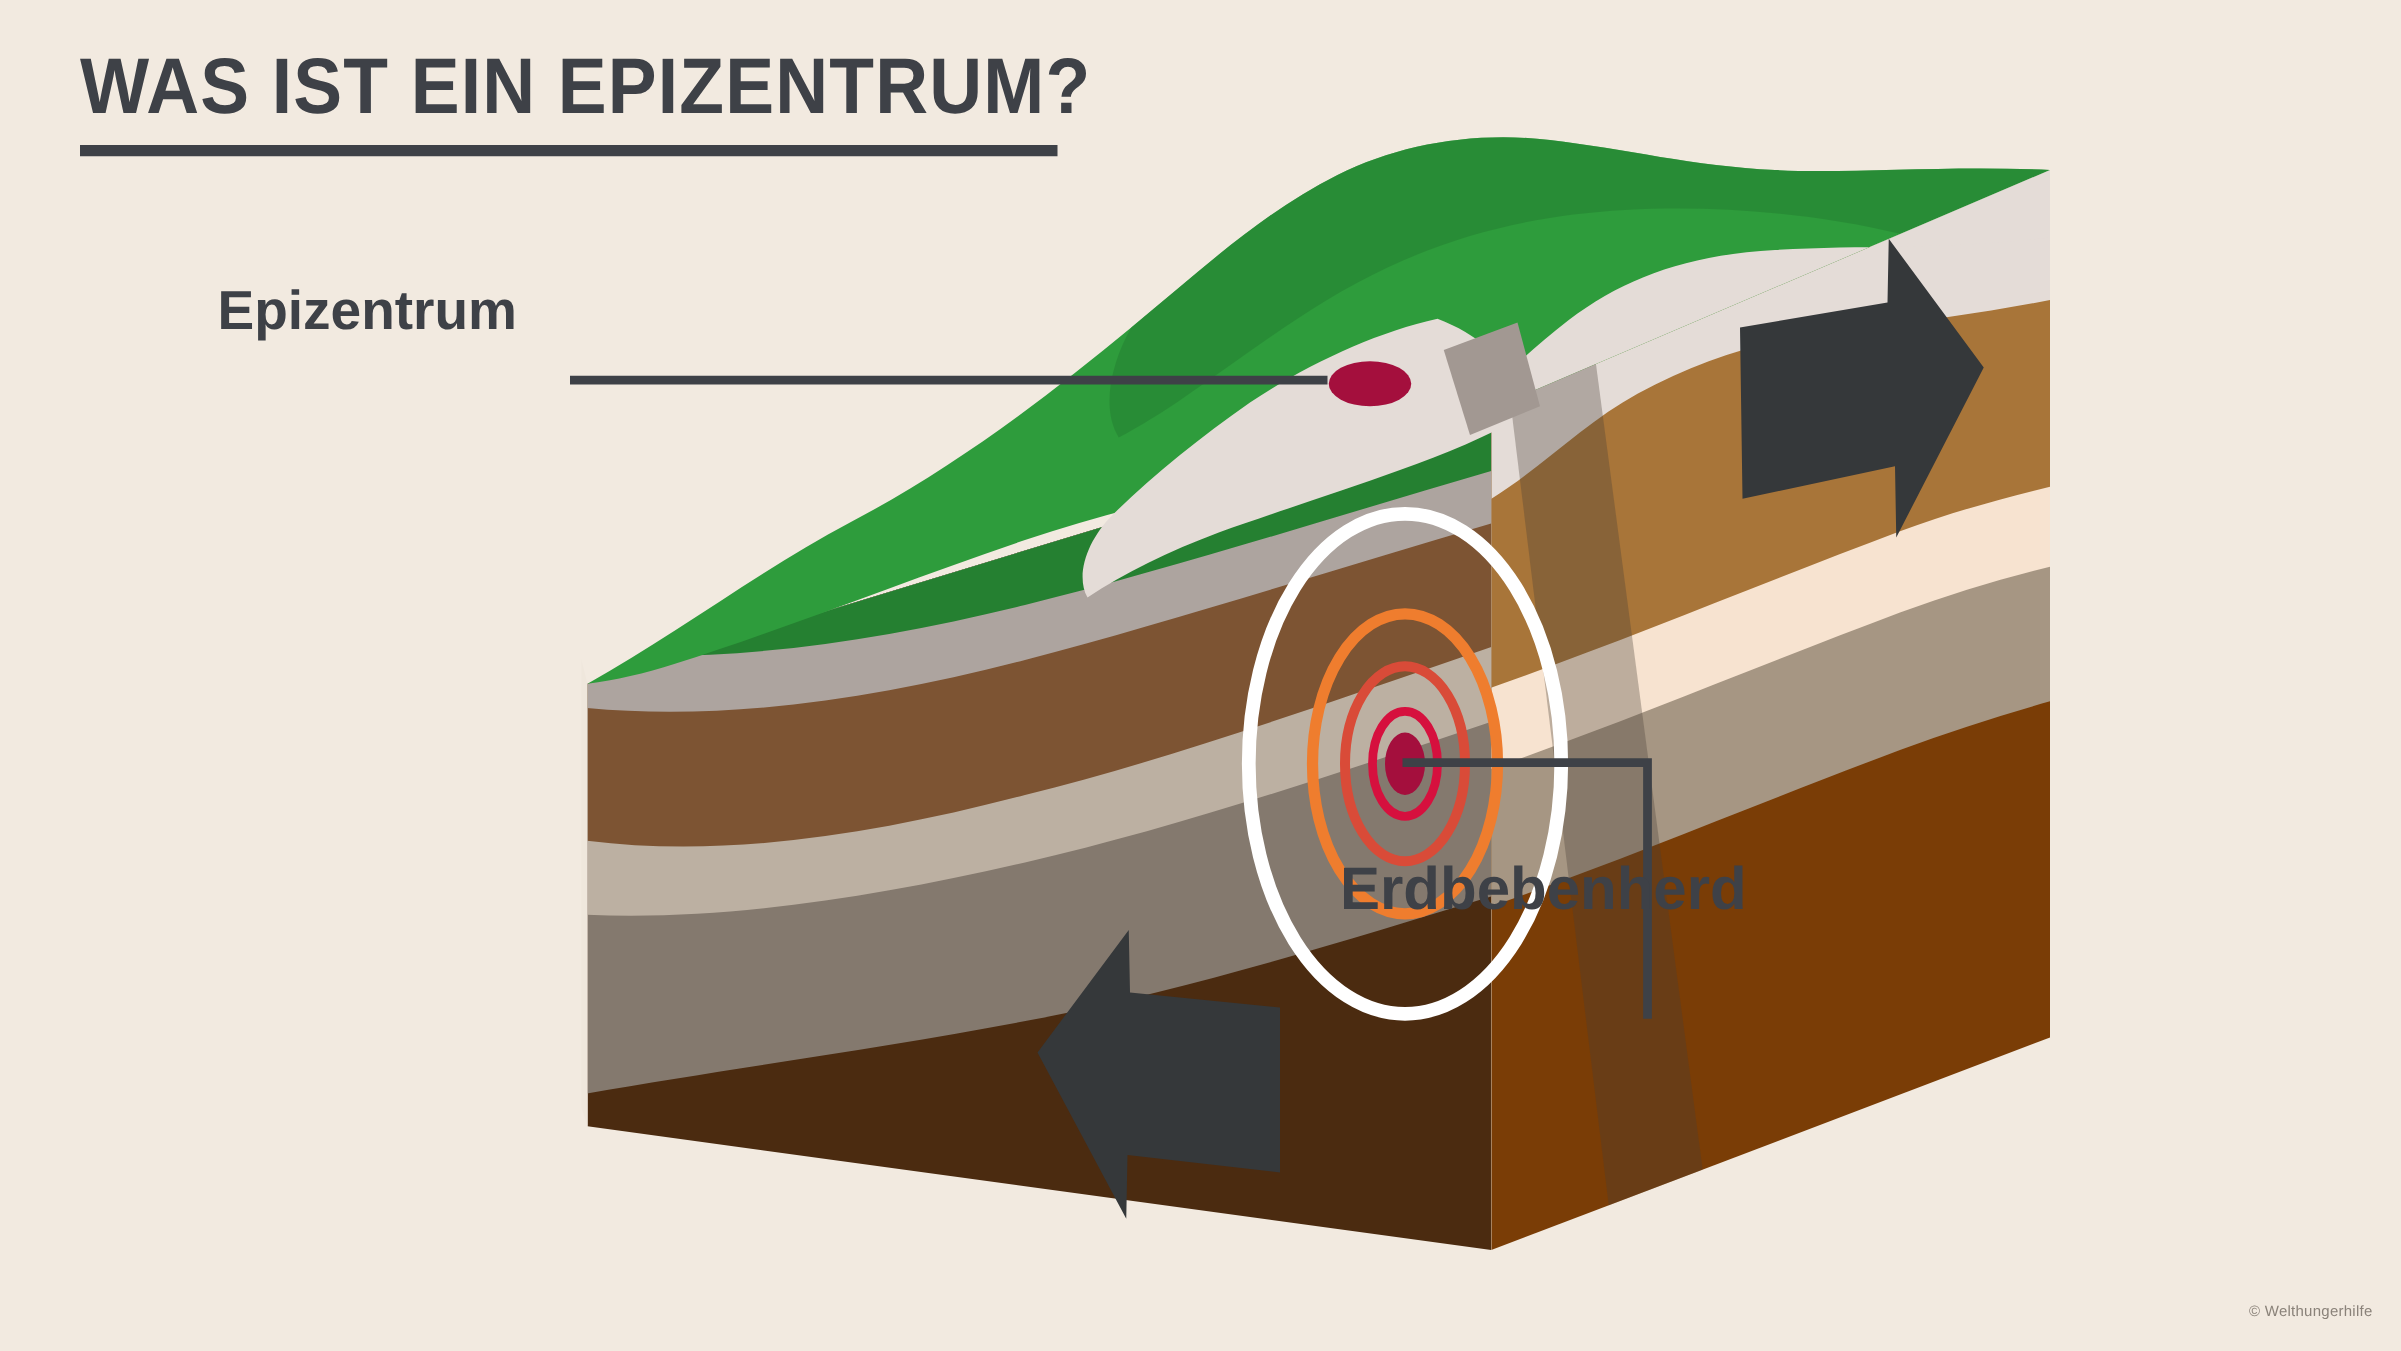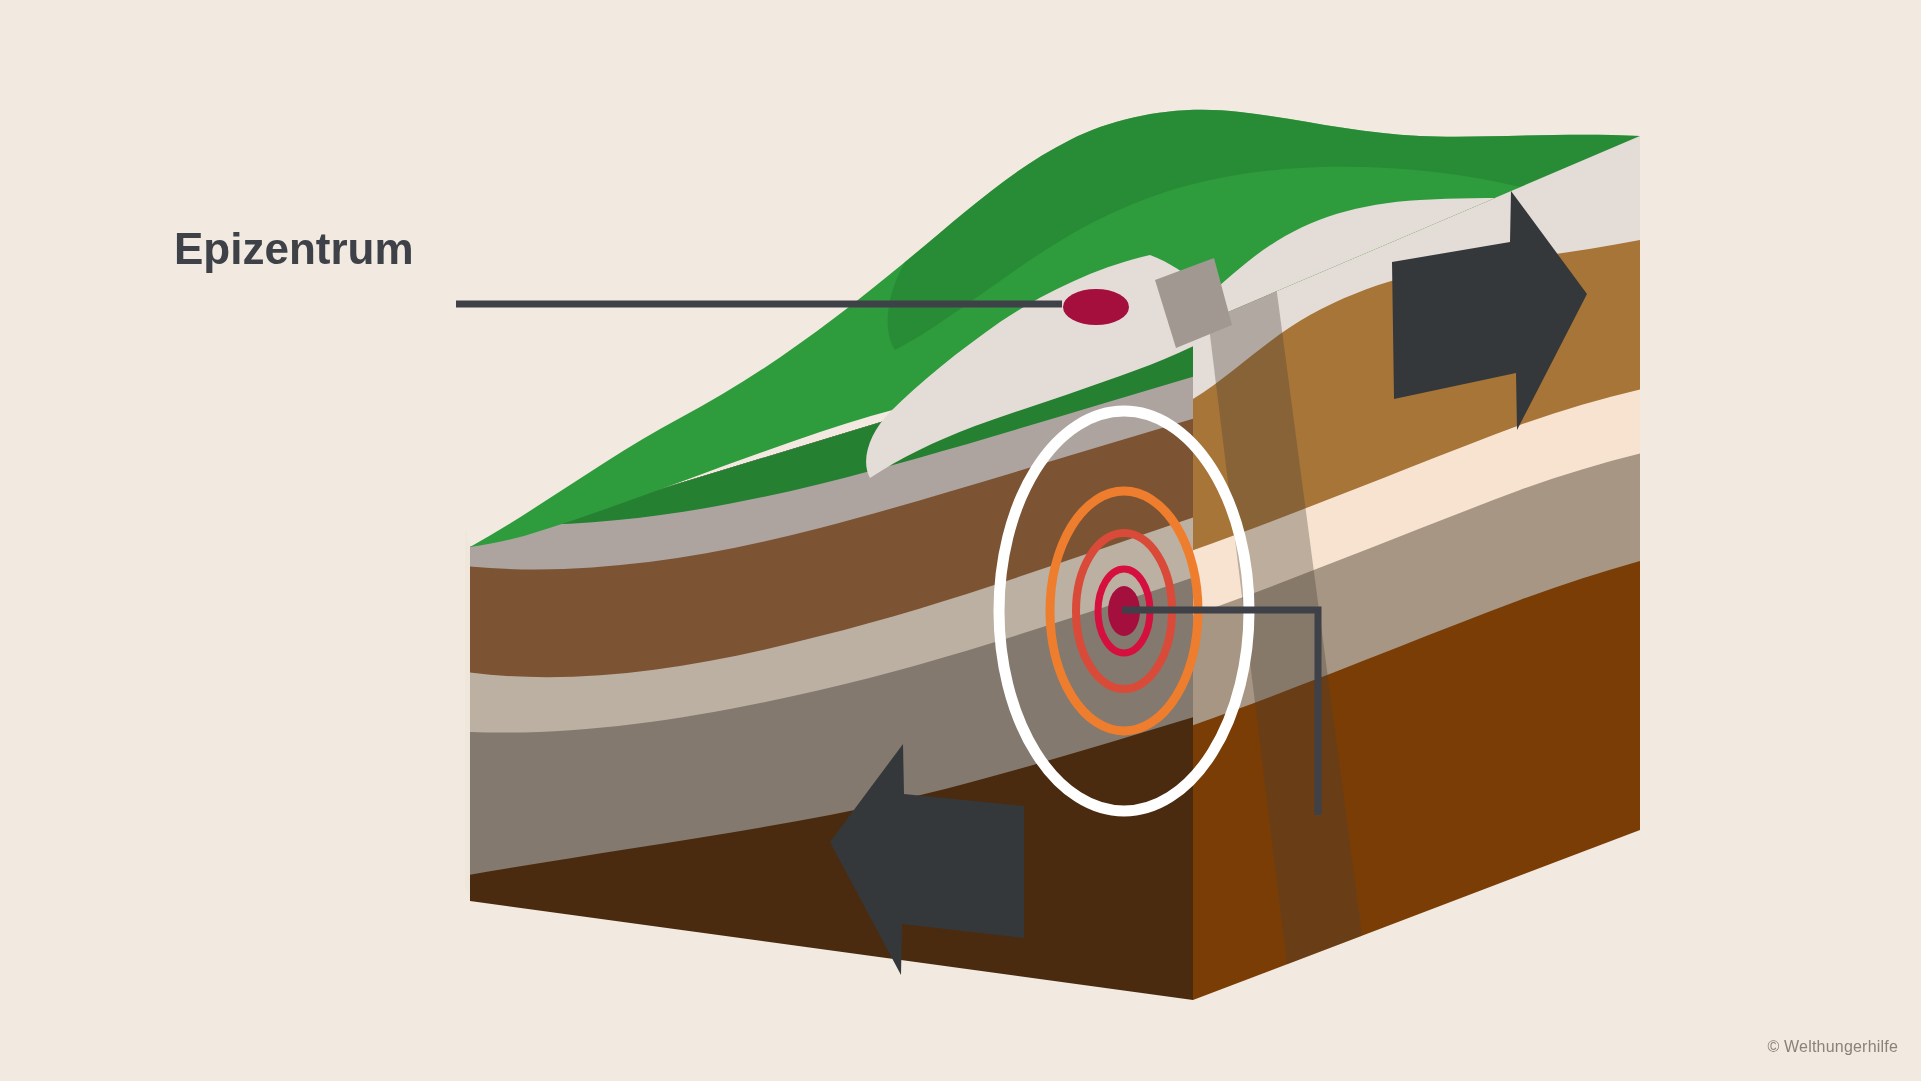--- a/index.html
+++ b/index.html
@@ -64,21 +64,21 @@
   .label-erdbebenherd {
     left: 1072px;
     top: 684px;
     font-size: 48px;
   }
   
   .credit {
     position: absolute;
     right: 23px;
     bottom: 25px;
-    font-size: 16px;
+    font-size: 12px;
     color: #8A8279;
     letter-spacing: .2px;
     white-space: nowrap;
   }
 </style>
 </head>
 <body>
 
 <div id="stage">
 
@@ -191,18 +191,23 @@
       <ellipse cx="1124" cy="611" rx="16" ry="25" fill="#A40F3D"></ellipse>
     </g>
 
     <path d="M1392,262 L1510,242 L1511,191 L1587,294 L1517,430 L1516,373 L1394,399 Z" fill="#35383A"></path>
     <path d="M1024,806 L904,794 L903,744 L830,842 L901,975 L902,924 L1024,938 Z" fill="#35383A"></path>
 
     <line x1="456" y1="304" x2="1062" y2="304" stroke="#3E4147" stroke-width="7"></line>
     <polyline points="1122,610 1318,610 1318,815" fill="none" stroke="#3E4147" stroke-width="7"></polyline>
   </svg>
 
+  <div class="title-block">
+    <div class="title-text">WAS IST EIN EPIZENTRUM?</div>
+    <div class="title-rule"></div>
+  </div>
 
   <div class="label label-epizentrum">Epizentrum</div>
+  <div class="label label-erdbebenherd">Erdbebenherd</div>
 
   <div class="credit">© Welthungerhilfe</div>
 
 </div>
 
 </body></html>

